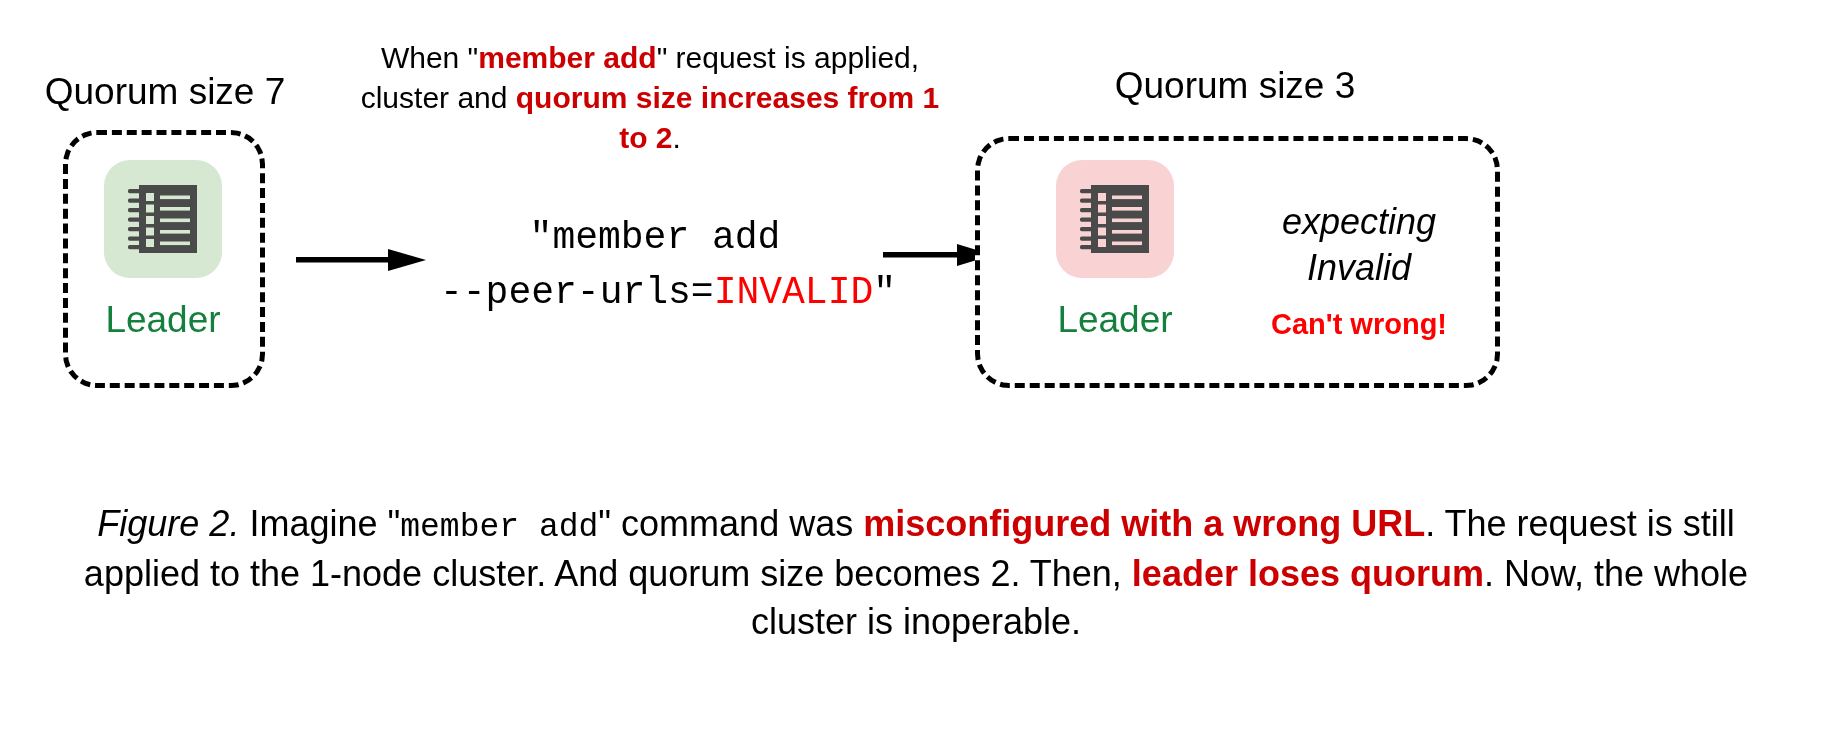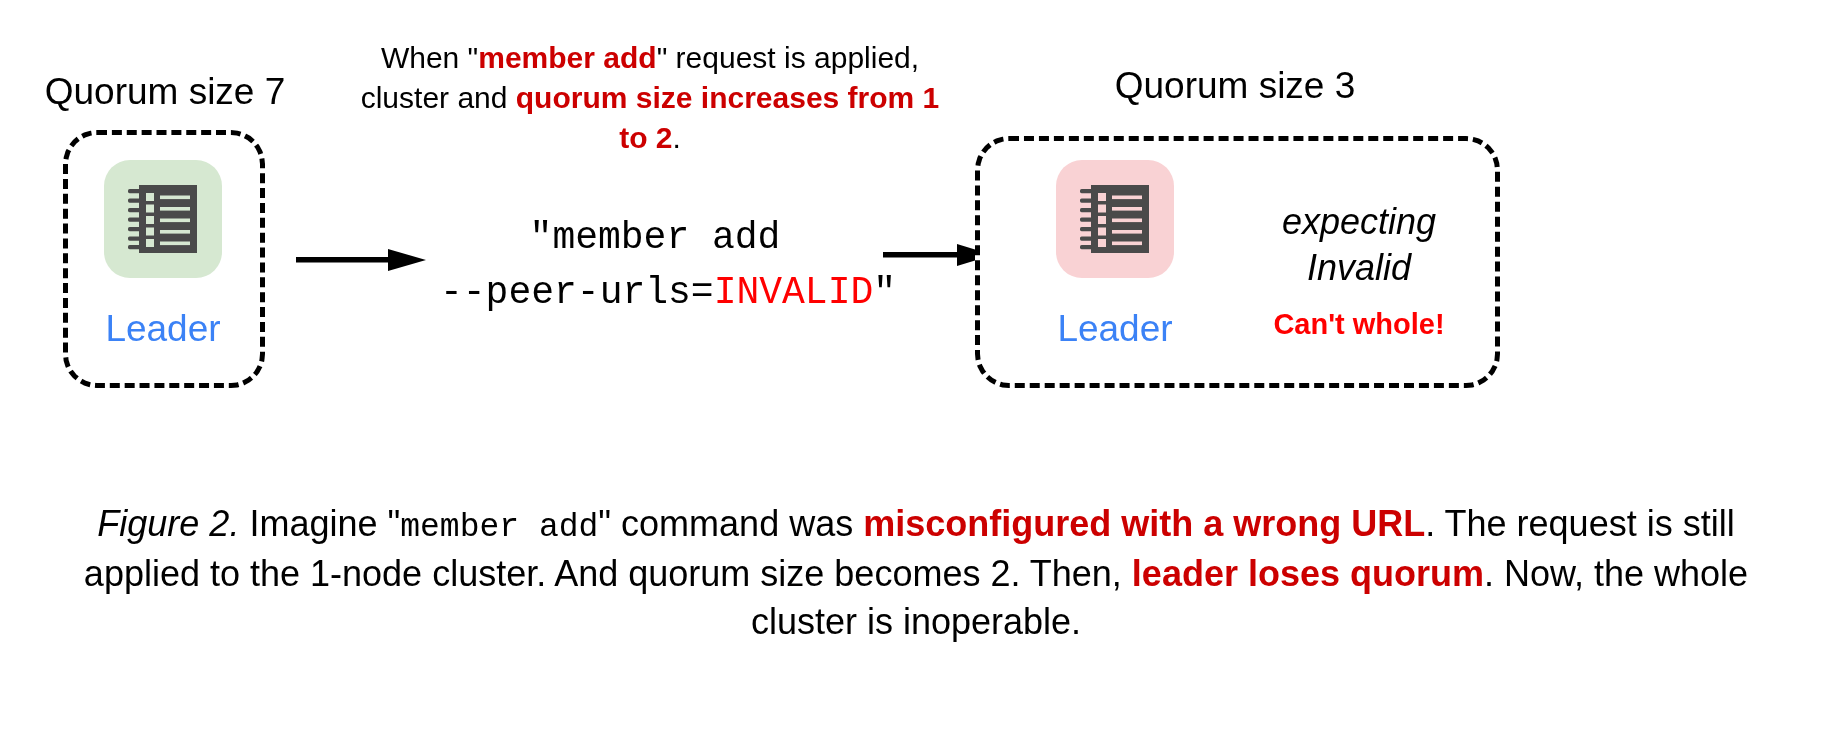--- a/index.html
+++ b/index.html
@@ -74,24 +74,24 @@
     z-index: -1;
   }
   .icon-tile.green { background: #d6e8d1; }
   .icon-tile.green::after { background: #b6c9b1; }
   .icon-tile.pink { background: #f9d2d4; }
   .icon-tile.pink::after { background: #c9a3a5; }
 
   .icon-tile svg { display: block; }
 
   .node-label {
-    margin-top: 32px;
+    margin-top: 23px;
     font-size: 37px;
     line-height: 1.05;
-    color: #3b82f6;
+    color: #15803d;
     white-space: nowrap;
   }
 
   
   #right-sidetext {
     position: absolute;
     left: 1230px;
     top: 166px;
     width: 258px;
     text-align: center;
@@ -259,20 +259,20 @@
           <rect x="34" y="59.5" width="30" height="3.6"></rect>
         </g>
       </svg>
     </div>
     <div class="node-label">Leader</div>
   </div>
 
   <div id="right-sidetext">
     <div class="expect-line">expecting</div>
     <div class="expect-line">Invalid</div>
-    <div class="cant-revert">Can't whole!</div>
+    <div class="cant-revert">Can't wrong!</div>
   </div>
 
   <div id="caption">
     <span class="fig">Figure 2.</span><span> Imagine "</span><span class="mono">member add</span><span>" command was </span><span class="em">misconfigured with a wrong URL</span><span>. The request is still applied to the 1-node cluster. And quorum size becomes 2. Then, </span><span class="em">leader loses quorum</span><span>. Now, the whole cluster is inoperable.</span>
   </div>
 
 </div>
 
 </body></html>

